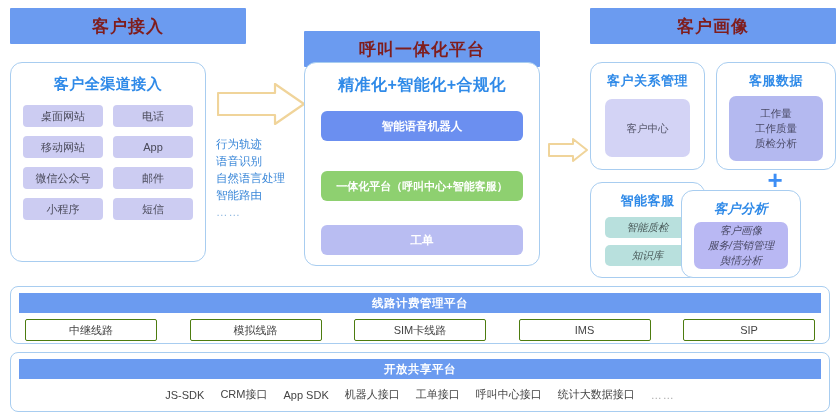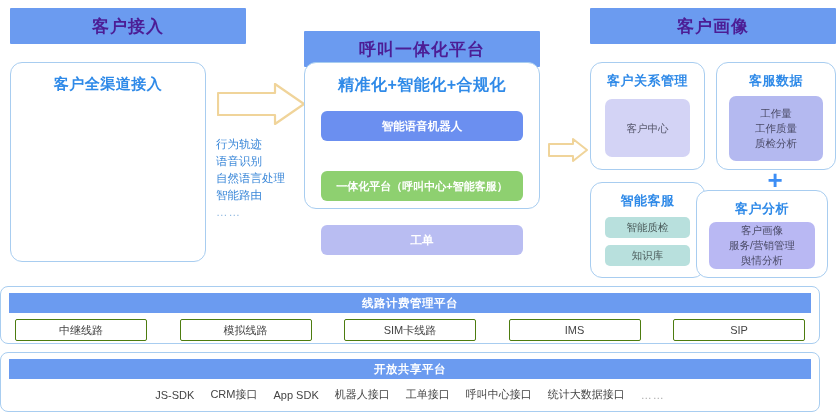--- a/index.html
+++ b/index.html
@@ -11,21 +11,21 @@
     position:relative;
     color:#333;
   }
   .stage{position:absolute;left:0;top:0;width:840px;height:420px;}
 
   
   .hdr{
     position:absolute;height:36px;
     background:#6b9bf0;
     display:flex;align-items:center;justify-content:center;
-    color:#4c1d95;font-weight:bold;font-size:17px;letter-spacing:1px;
+    color:#7f1d1d;font-weight:bold;font-size:17px;letter-spacing:1px;
     border-radius:1px;
   }
   #hdr-left {left:10px; top:8px; width:236px;}
   #hdr-mid  {left:304px;top:8px; width:236px;margin-top:23px;}
   #hdr-right{left:590px;top:8px; width:246px;}
 
   
   .card{
     position:absolute;
     background:#ffffff;
@@ -59,68 +59,68 @@
 
   
   #feat-list{
     position:absolute;left:216px;top:136px;width:86px;
     font-size:11.5px;color:#3a87d8;line-height:17px;
   }
   #feat-list div{white-space:nowrap;}
   #feat-list .dots{color:#8fb8e0;letter-spacing:1px;}
 
   
-  #card-mid{left:304px;top:62px;width:236px;height:147px;}
+  #card-mid{left:304px;top:62px;width:236px;height:204px;}
   #card-mid .card-title{margin-top:12px;font-size:16px;}
   .mid-box{
     position:absolute;left:16px;right:16px;height:30px;
     border-radius:6px;
     display:flex;align-items:center;justify-content:center;
     font-size:11.5px;font-weight:bold;
   }
   #mid-robot{top:48px;background:#6b8ff0;color:#ffffff;}
   #mid-platform{top:108px;background:#8ed070;color:#ffffff;font-size:11px;}
   #mid-ticket{top:162px;background:#b9bdf2;color:#ffffff;border-radius:6px;}
 
   
   #card-crm   {left:590px;top:62px; width:115px;height:108px;}
   #card-svc   {left:716px;top:62px; width:120px;height:108px;}
   #card-qa    {left:590px;top:182px;width:115px;height:96px;}
-  #card-ana   {left:696px;top:190px;width:132px;height:88px;}
+  #card-ana   {left:681px;top:190px;width:120px;height:88px;font-style:italic;}
   #card-crm .card-title,#card-svc .card-title,
   #card-qa  .card-title,#card-ana .card-title{margin-top:9px;}
 
   .fill-box{
     position:absolute;border-radius:7px;
     display:flex;flex-direction:column;align-items:center;justify-content:center;
     font-size:10.5px;color:#55566b;line-height:15px;
   }
   #crm-center{left:14px;right:14px;top:36px;bottom:12px;background:#d3d3f5;}
   #svc-stack {left:12px;right:12px;top:33px;bottom:8px;background:#b4b9f0;color:#4a4a66;}
   #ana-stack {left:12px;right:12px;top:31px;bottom:8px;background:#b9b8f3;color:#4a4a66;}
 
   .qa-item{
     position:absolute;left:14px;right:14px;height:21px;border-radius:5px;
     background:#b8e0dd;
     display:flex;align-items:center;justify-content:center;
-    font-size:10.5px;color:#4a5a5a;
+    font-size:10.5px;color:#4a5a5a;font-style:italic;
   }
   #qa-1{top:34px;}
   #qa-2{top:62px;}
 
   
   #plus-sign{
     position:absolute;left:760px;top:168px;width:30px;height:24px;
     color:#3d8ef5;font-size:26px;font-weight:bold;line-height:24px;
     text-align:center;
   }
 
   
   .panel{
-    position:absolute;left:0;width:820px;
+    position:absolute;left:10px;width:820px;
     border:1.5px solid #a8cdf0;border-radius:8px;background:#ffffff;
     box-sizing:border-box;
   }
   #panel-line {top:286px;height:58px;}
   #panel-open {top:352px;height:60px;}
   .panel-bar{
     position:absolute;left:8px;right:8px;top:6px;height:20px;
     background:#6b9bf0;color:#fff;
     display:flex;align-items:center;justify-content:center;
     font-size:11.5px;font-weight:bold;letter-spacing:.5px;
@@ -146,20 +146,30 @@
 <body>
 
 <div class="stage">
 
   <div class="hdr" id="hdr-left">客户接入</div>
   <div class="hdr" id="hdr-mid">呼叫一体化平台</div>
   <div class="hdr" id="hdr-right">客户画像</div>
 
   <div class="card" id="card-left">
     <div class="card-title">客户全渠道接入</div>
+    <div class="chan-grid">
+      <div class="chan">桌面网站</div>
+      <div class="chan">电话</div>
+      <div class="chan">移动网站</div>
+      <div class="chan">App</div>
+      <div class="chan">微信公众号</div>
+      <div class="chan">邮件</div>
+      <div class="chan">小程序</div>
+      <div class="chan">短信</div>
+    </div>
   </div>
 
   <svg id="arrow-big" viewBox="0 0 88 42">
     <polygon points="1,10 58,10 58,1 87,21 58,41 58,32 1,32" fill="#ffffff" stroke="#f0d49a" stroke-width="2.2" stroke-linejoin="round"></polygon>
   </svg>
 
   <div id="feat-list">
     <div>行为轨迹</div>
     <div>语音识别</div>
     <div>自然语言处理</div>

